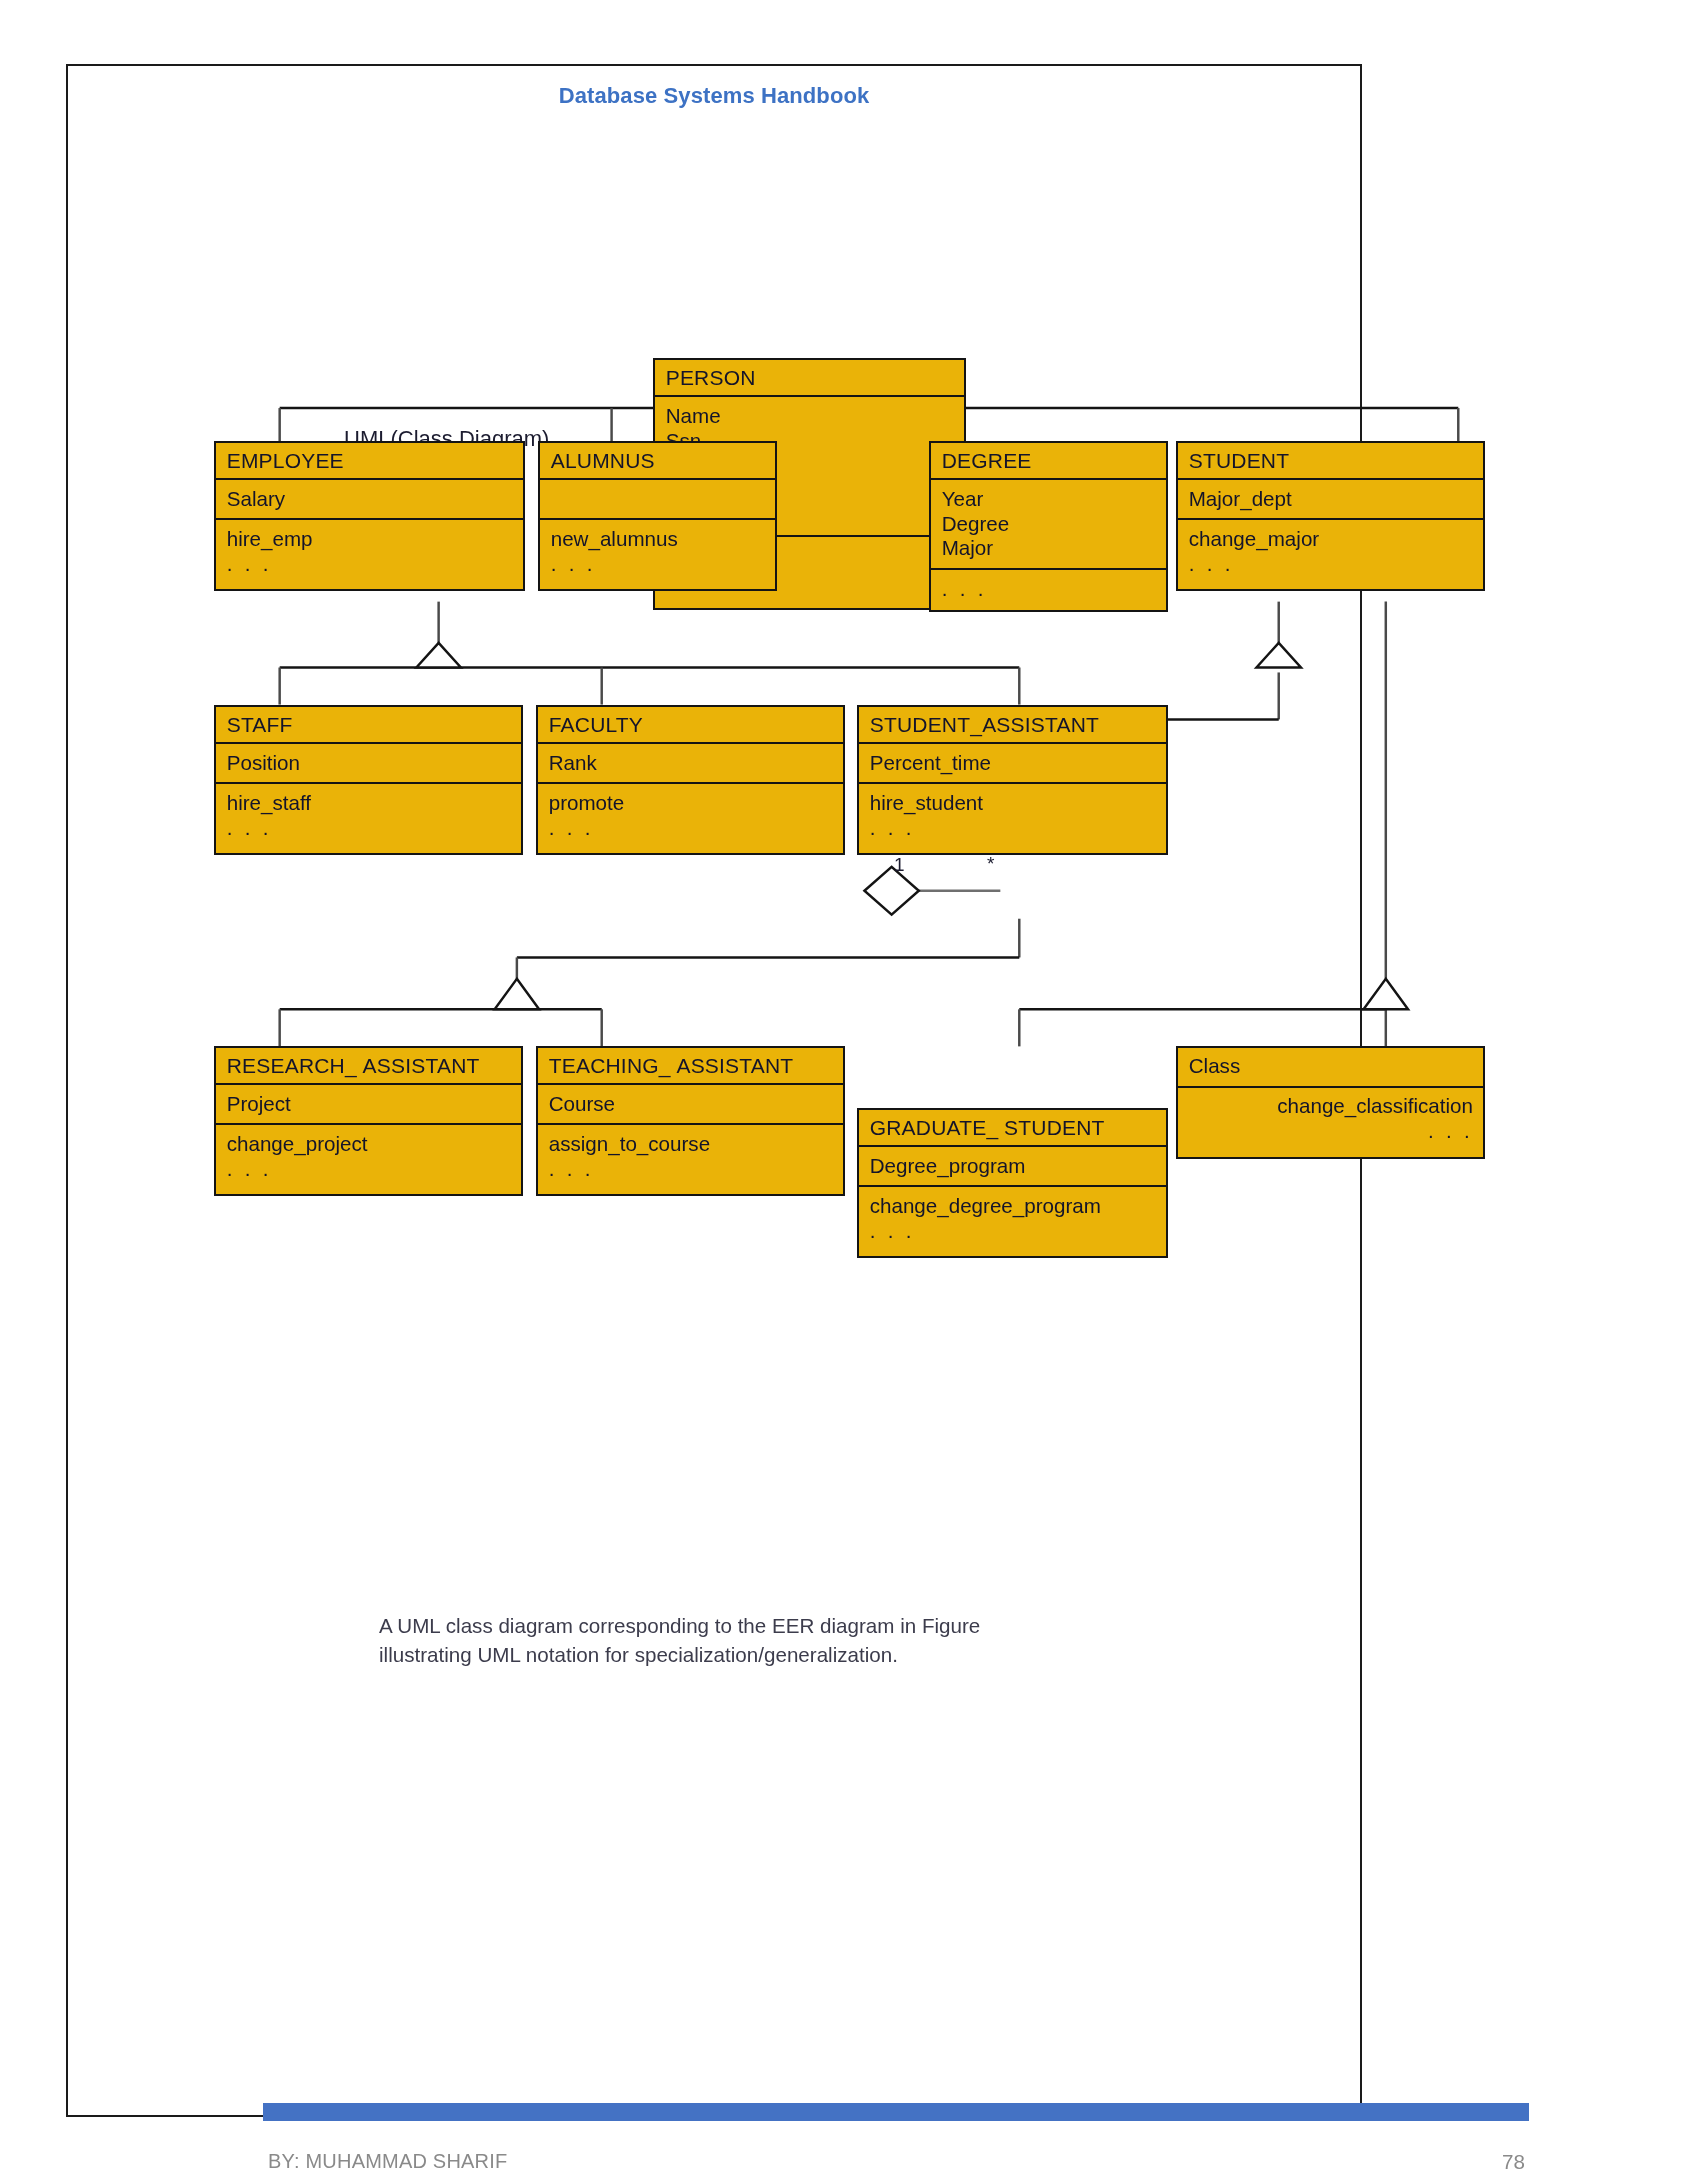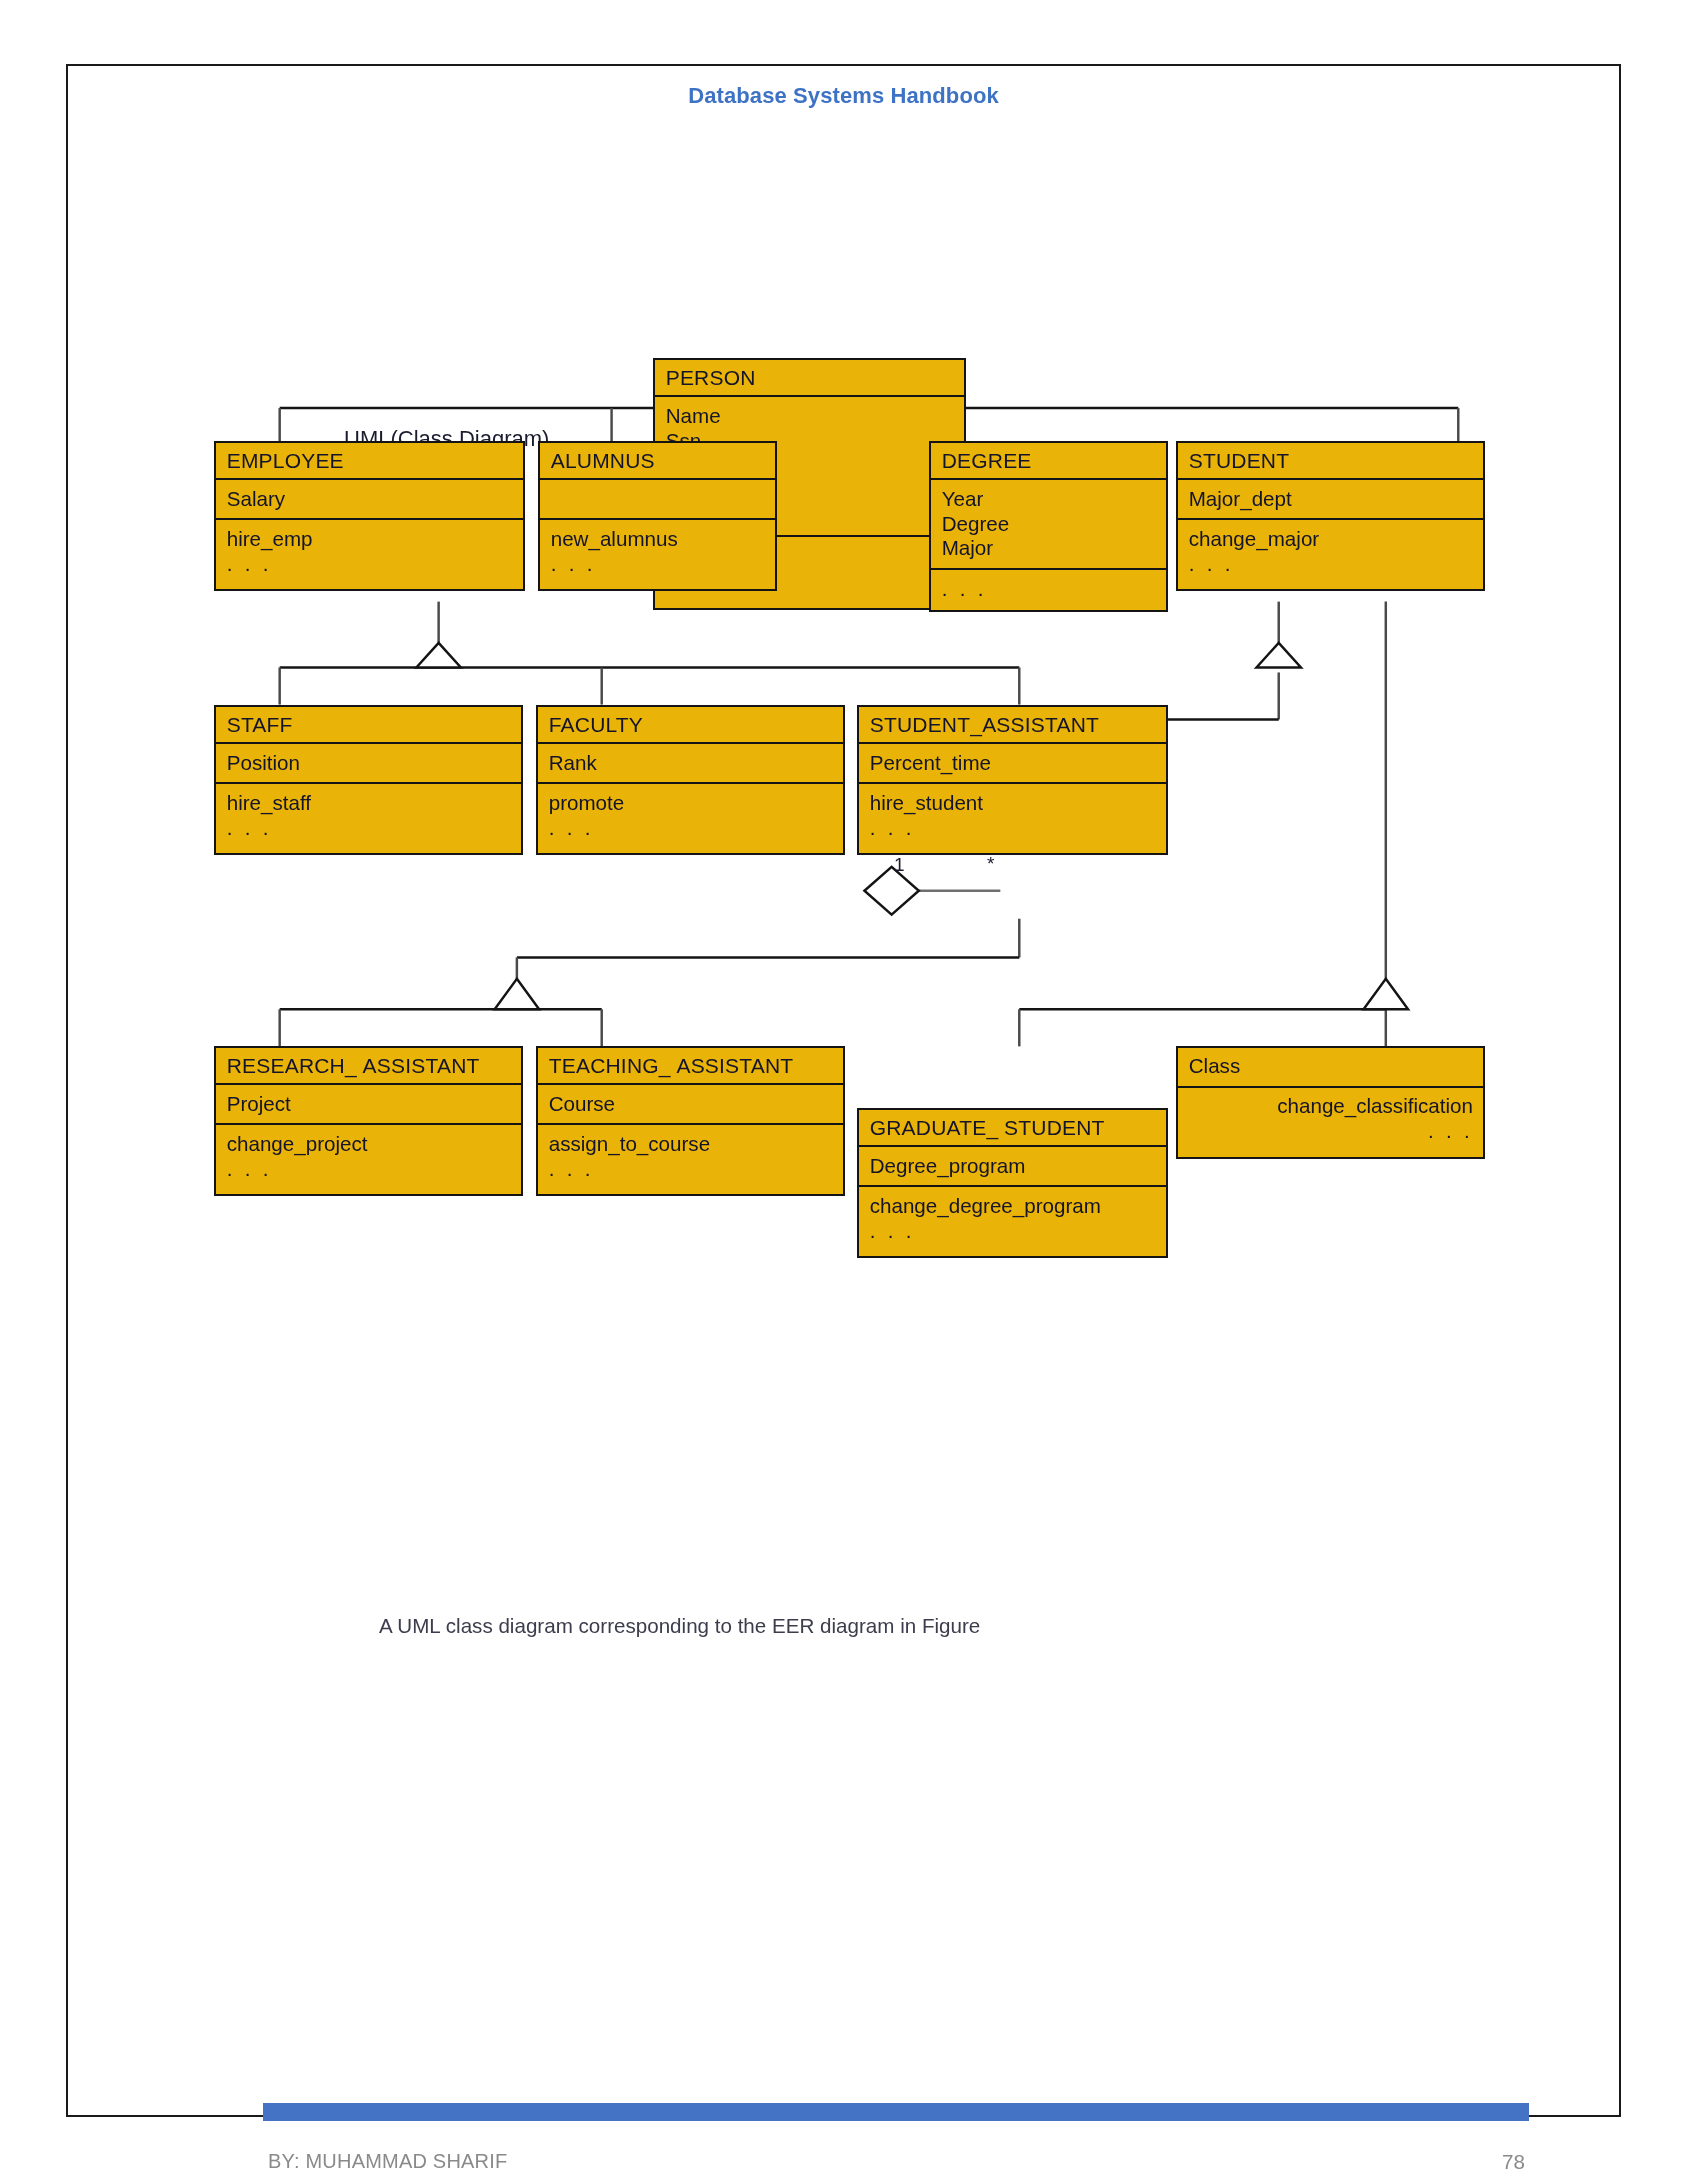--- a/index.html
+++ b/index.html
@@ -13,21 +13,21 @@
     font-family: "Liberation Sans", sans-serif;
     position: relative;
     overflow: hidden;
   }
 
   
   #page-frame {
     position: absolute;
     left: 66px;
     top: 64px;
-    width: 1555px;
+    width: 1296px;
     height: 2053px;
     border: 2.5px solid #1a1a1a;
     box-sizing: border-box;
     background: #ffffff;
   }
 
   
   #running-head {
     position: absolute;
     left: 0;
@@ -358,20 +358,21 @@
       <span class="uml-row">Class</span>
     </div>
     <div class="uml-compartment" style="min-height:69px;text-align:right;">
       <span class="uml-row">change_classification</span>
       <span class="uml-row uml-ellipsis">. . .</span>
     </div>
   </div>
 
   <div id="figure-caption">
     <span>A UML class diagram corresponding to the EER diagram in Figure</span>
+    <span>illustrating UML notation for specialization/generalization.</span>
   </div>
 
   <div id="footer-rule" style="background: rgb(68, 114, 196);"></div>
   <div id="footer-author">BY: MUHAMMAD SHARIF</div>
   <div id="footer-page">78</div>
 
 </div>
 
 
 </body></html>

